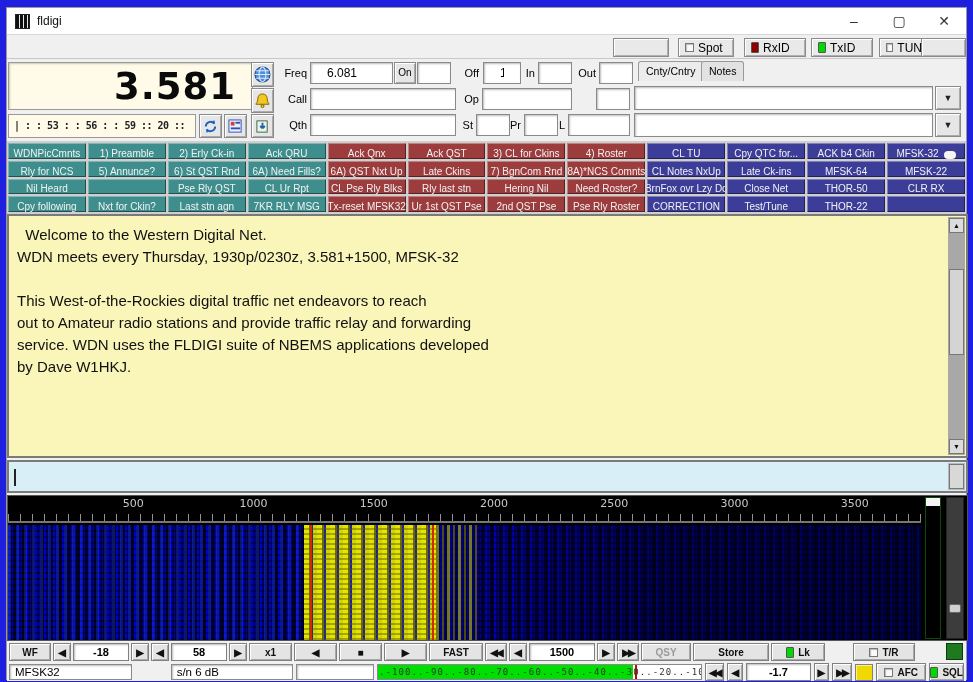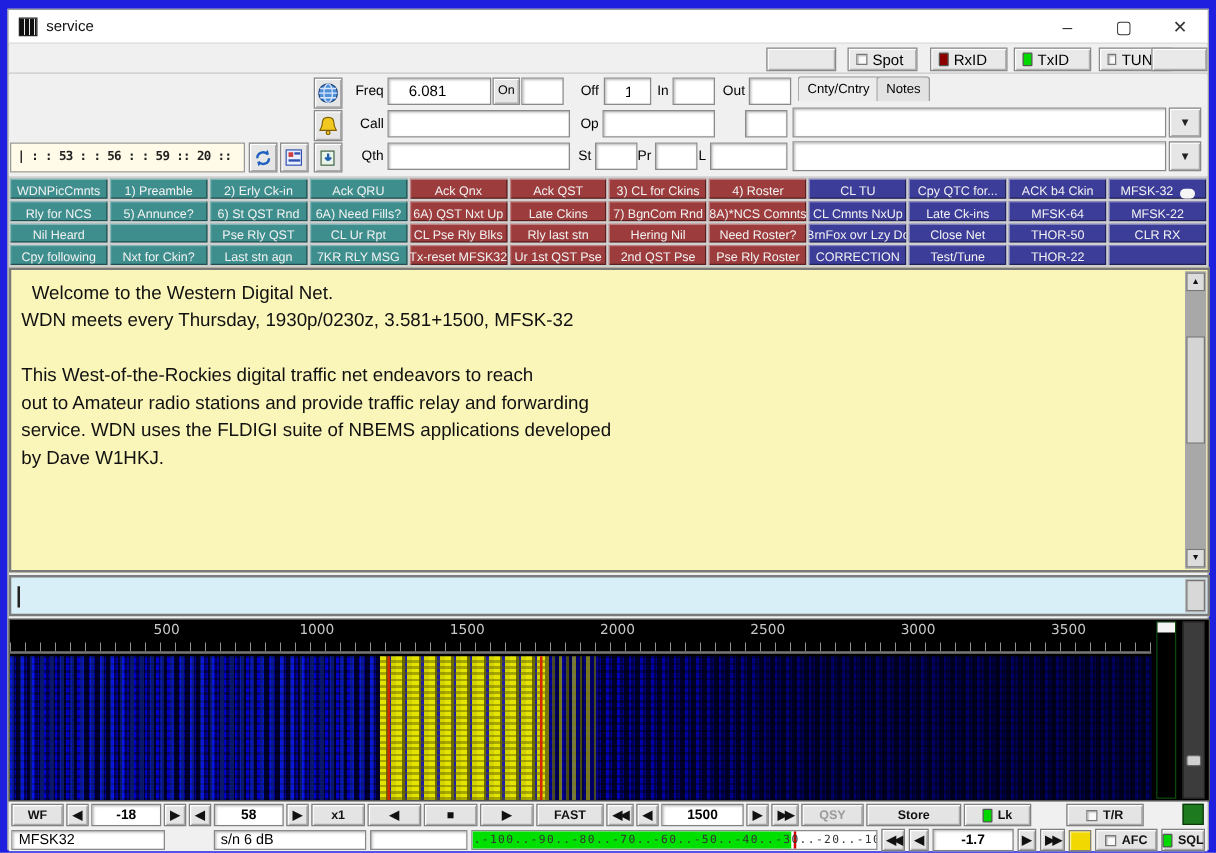--- a/index.html
+++ b/index.html
@@ -162,21 +162,21 @@
   .qsy-text { color:#9a9a9a; }
   .gap { flex:0 0 auto; }
 </style>
 </head>
 <body>
 
 <div class="window">
 
   <div class="titlebar">
     <div class="app-icon"></div>
-    <div class="title-text">service</div>
+    <div class="title-text">fldigi</div>
     <div class="win-btn win-min">–</div>
     <div class="win-btn win-max">▢</div>
     <div class="win-btn win-close">✕</div>
   </div>
 
   <div class="menubar">
     <div class="hdr-btn blank-a"></div>
     <div class="hdr-btn b-spot">
       <span class="cb"></span>
       <span>Spot</span>
@@ -190,20 +190,21 @@
       <span>TxID</span>
     </div>
     <div class="hdr-btn b-tune">
       <span class="cb"></span>
       <span>TUNE</span>
     </div>
     <div class="hdr-btn blank-b"></div>
   </div>
 
   <div class="controls">
+    <div class="freq-display">3.581</div>
     <div class="band-display">| : : 53 : : 56 : : 59 :: 20 :: 40 :: |</div>
 
     <div class="tool-btn tb-sync1">
       <svg width="15" height="15" viewBox="0 0 16 16">
         <path d="M3 8a5 5 0 0 1 9-3" fill="none" stroke="#2060c0" stroke-width="2"></path>
         <path d="M13 8a5 5 0 0 1-9 3" fill="none" stroke="#2060c0" stroke-width="2"></path>
         <path d="M12 1l1 4-4-1z" fill="#2060c0"></path>
           <path d="M4 15l-1-4 4 1z" fill="#2060c0"></path>
       </svg>
     </div>
@@ -331,21 +332,21 @@
       <div class="macro-btn g-red">
         <span>Late Ckins</span>
       </div>
       <div class="macro-btn g-red">
         <span>7) BgnCom Rnd</span>
       </div>
       <div class="macro-btn g-red">
         <span>8A)*NCS Comnts</span>
       </div>
       <div class="macro-btn g-blue">
-        <span>CL Cmnts NxUp</span>
+        <span>CL Notes NxUp</span>
       </div>
       <div class="macro-btn g-blue">
         <span>Late Ck-ins</span>
       </div>
       <div class="macro-btn g-blue">
         <span>MFSK-64</span>
       </div>
       <div class="macro-btn g-blue">
         <span>MFSK-22</span>
       </div>

